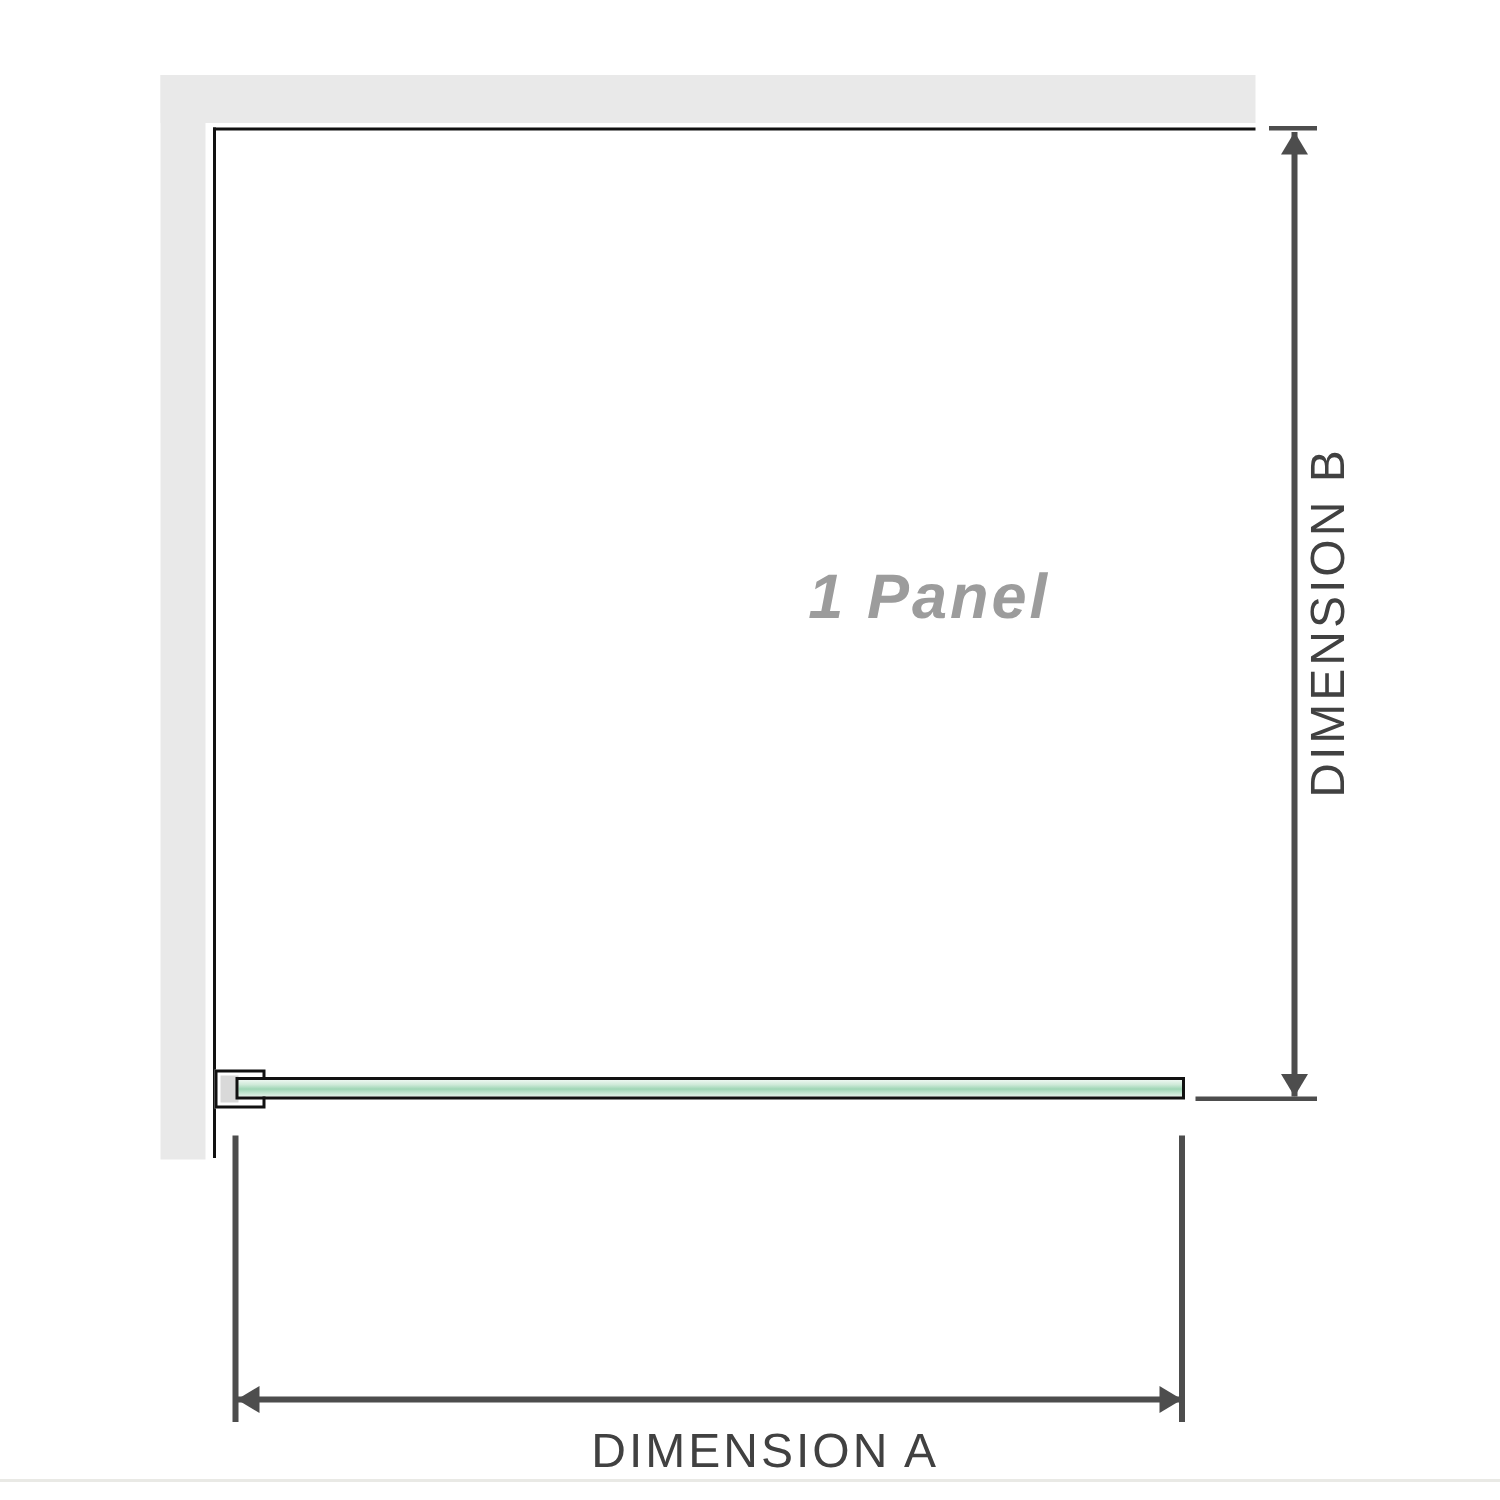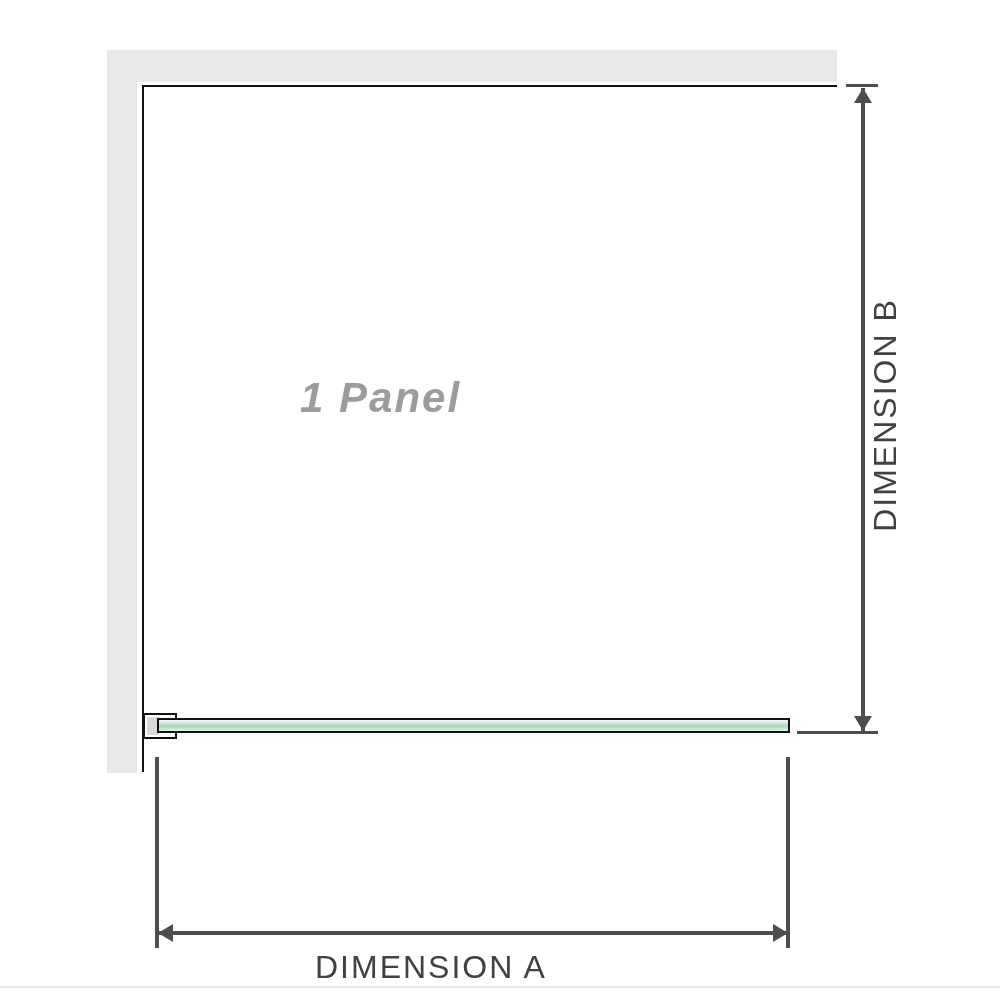--- a/index.html
+++ b/index.html
@@ -37,21 +37,21 @@
     left: 142px; top: 85px;
     width: 2px; height: 687px;
     background: #111111;
   }
 
   
   .panel-label {
     left: 300px; top: 374px;
     width: 400px; height: 48px;
     line-height: 48px;
-    text-align: left;
+    text-align: right;
     font-size: 42px;
     font-style: italic;
     font-weight: bold;
     letter-spacing: 2px;
     color: #9c9c9c;
   }
 
   
   .glass-panel {
     left: 157px; top: 718px;
@@ -121,23 +121,23 @@
     border-right: 15px solid #4d4d4d;
   }
   .dima-arrow-right {
     left: 773px; top: 924px;
     width: 0; height: 0;
     border-top: 9px solid transparent;
     border-bottom: 9px solid transparent;
     border-left: 15px solid #4d4d4d;
   }
   .dima-label {
-    left: 315px; top: 949px;
+    left: 326px; top: 949px;
     width: 300px;
-    text-align: left;
+    text-align: right;
   }
 
   
   .bottom-divider {
     left: 0; top: 986px;
     width: 1000px; height: 2px;
     background: #e9e9e5;
   }
 </style>
 </head>

